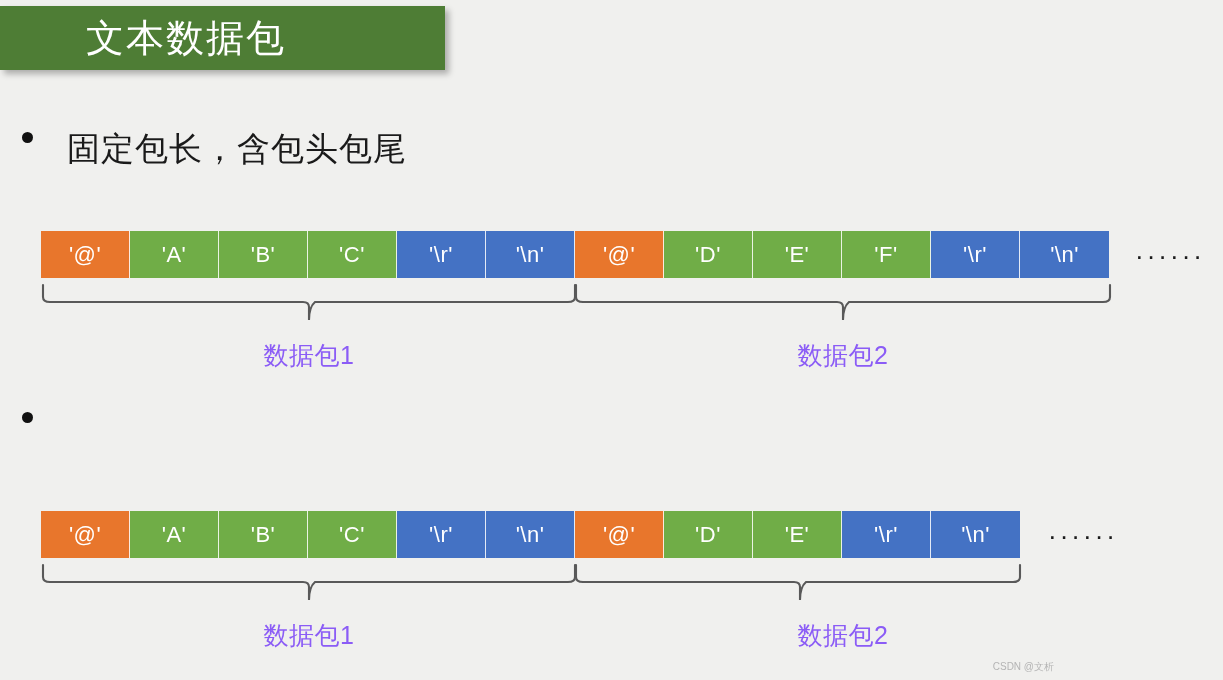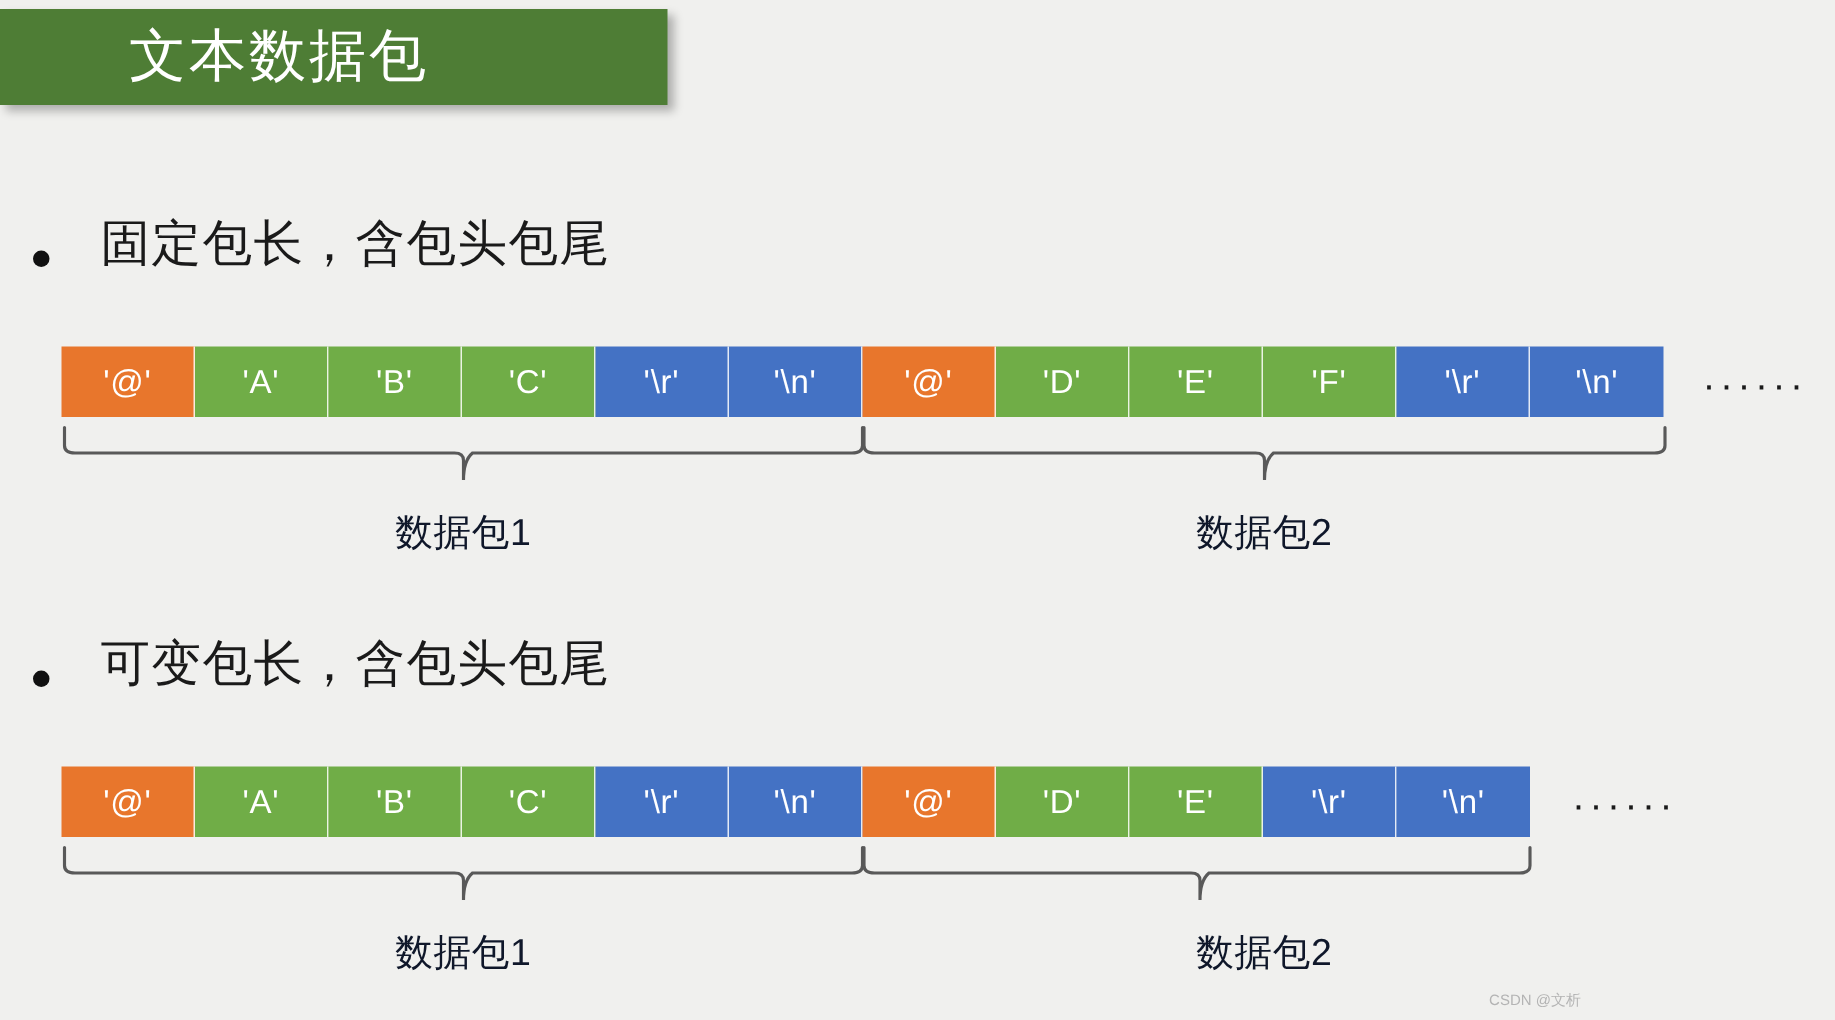--- a/index.html
+++ b/index.html
@@ -41,21 +41,21 @@
     padding-left: 86px;
     font-weight: 400;
     white-space: nowrap;
   }
 
   
   .bullet-row {
     position: absolute;
     left: 22px;
     display: flex;
-    align-items: flex-end;
+    align-items: flex-start;
     height: 46px;
   }
   .bullet-dot {
     width: 11px;
     height: 11px;
     border-radius: 50%;
     background: #111111;
     flex: 0 0 auto;
     margin-right: 34px;
   }
@@ -106,21 +106,21 @@
     left: 0;
     top: 0;
     width: 1223px;
     height: 680px;
     pointer-events: none;
   }
 
   .brace-label {
     position: absolute;
     font-size: 25px;
-    color: #0f172a;
+    color: #8b5cf6;
     line-height: 1;
     white-space: nowrap;
     transform: translateX(-50%);
     letter-spacing: 0.5px;
   }
 
   
   .watermark {
     position: absolute;
     right: 12px;
@@ -164,21 +164,20 @@
 
     <path d="M 43,285 L 43,297 Q 43,302 50,302 L 303,302 Q 309,302 309,307 L 309,320 Q 309,307 315,302 L 568,302 Q 575,302 575,297 L 575,285" fill="none" stroke="#595959" stroke-width="2.1" stroke-linecap="round"></path>
 
     <path d="M 576,285 L 576,297 Q 576,302 583,302 L 837,302 Q 843,302 843,307 L 843,320 Q 843,307 849,302 L 1103,302 Q 1110,302 1110,297 L 1110,285" fill="none" stroke="#595959" stroke-width="2.1" stroke-linecap="round"></path>
   </svg>
   <div class="brace-label" style="left: 309px; top: 343px;">数据包1</div>
   <div class="brace-label" style="left: 843px; top: 343px;">数据包2</div>
 
   <div class="bullet-row" style="top: 412px;">
     <span class="bullet-dot"></span>
-    <span class="bullet-text">可变包长，含包头包尾</span>
   </div>
 
   <div class="packet-row" style="left: 41px; top: 511px;">
     <div class="cell head" style="width:89px">'@'</div>
     <div class="cell body" style="width:89px">'A'</div>
     <div class="cell body" style="width:89px">'B'</div>
     <div class="cell body" style="width:89px">'C'</div>
     <div class="cell tail" style="width:89px">'\r'</div>
     <div class="cell tail" style="width:89px">'\n'</div>
     <div class="cell head" style="width:89px">'@'</div>

